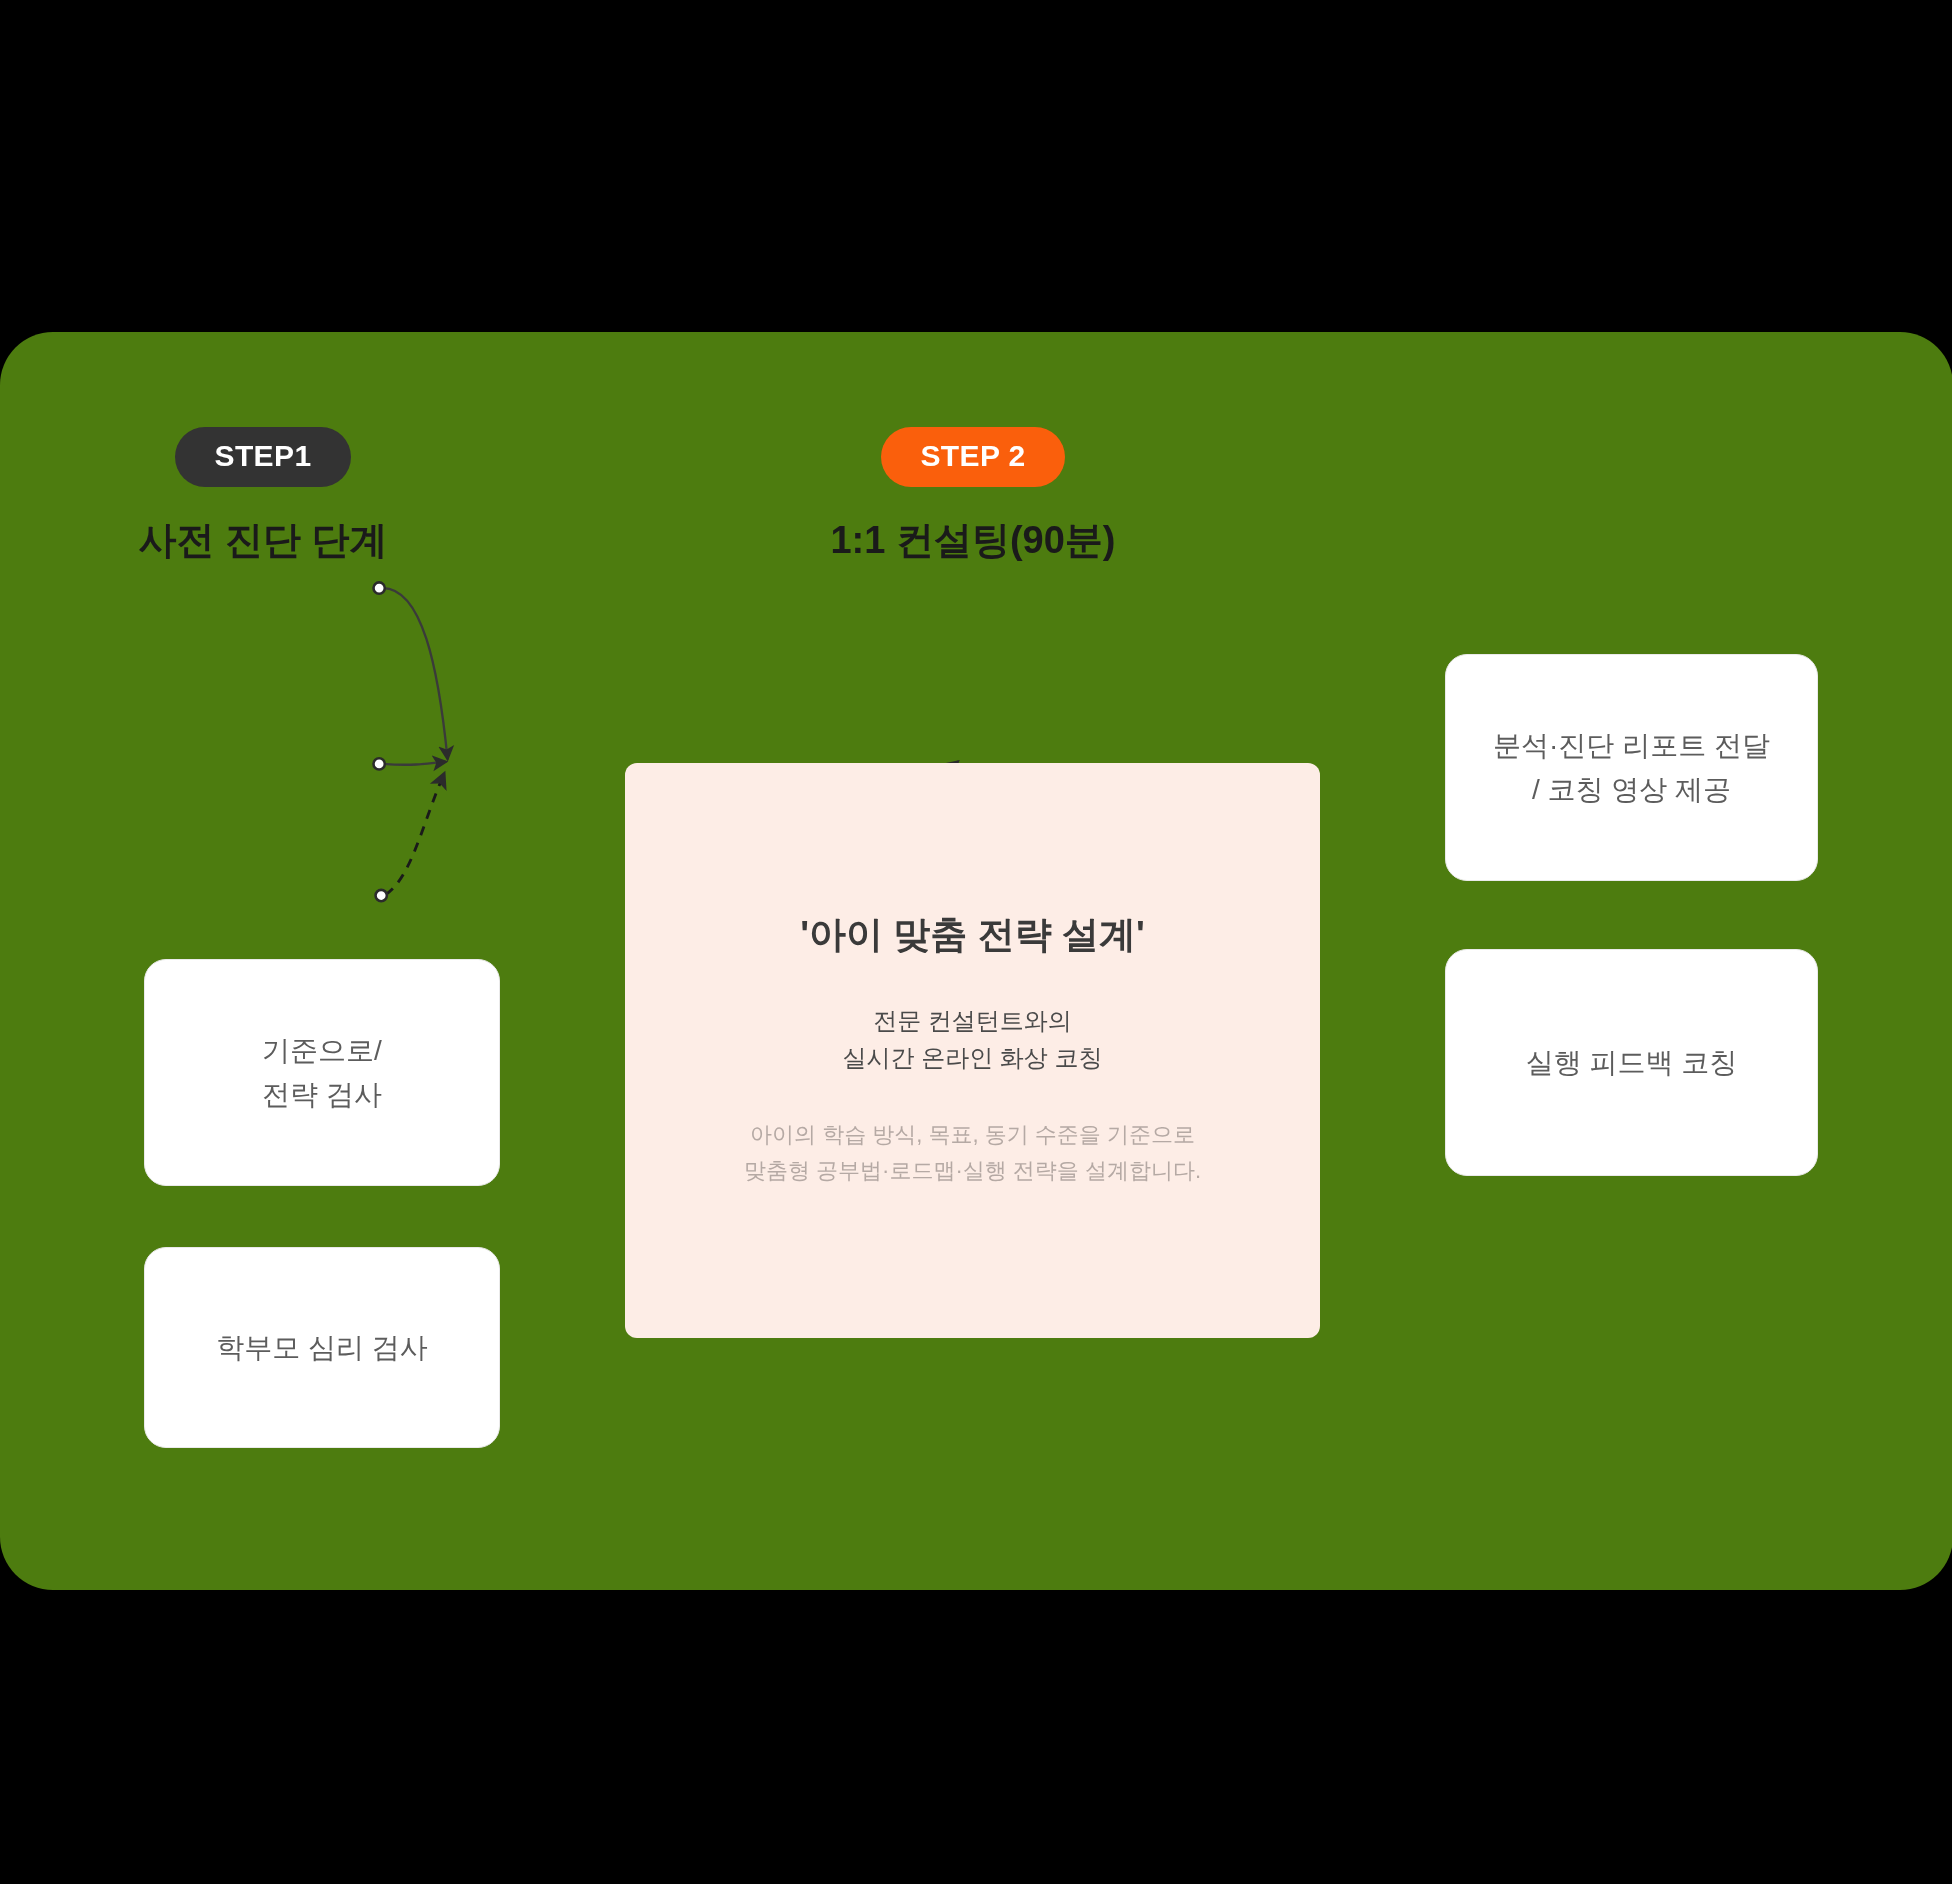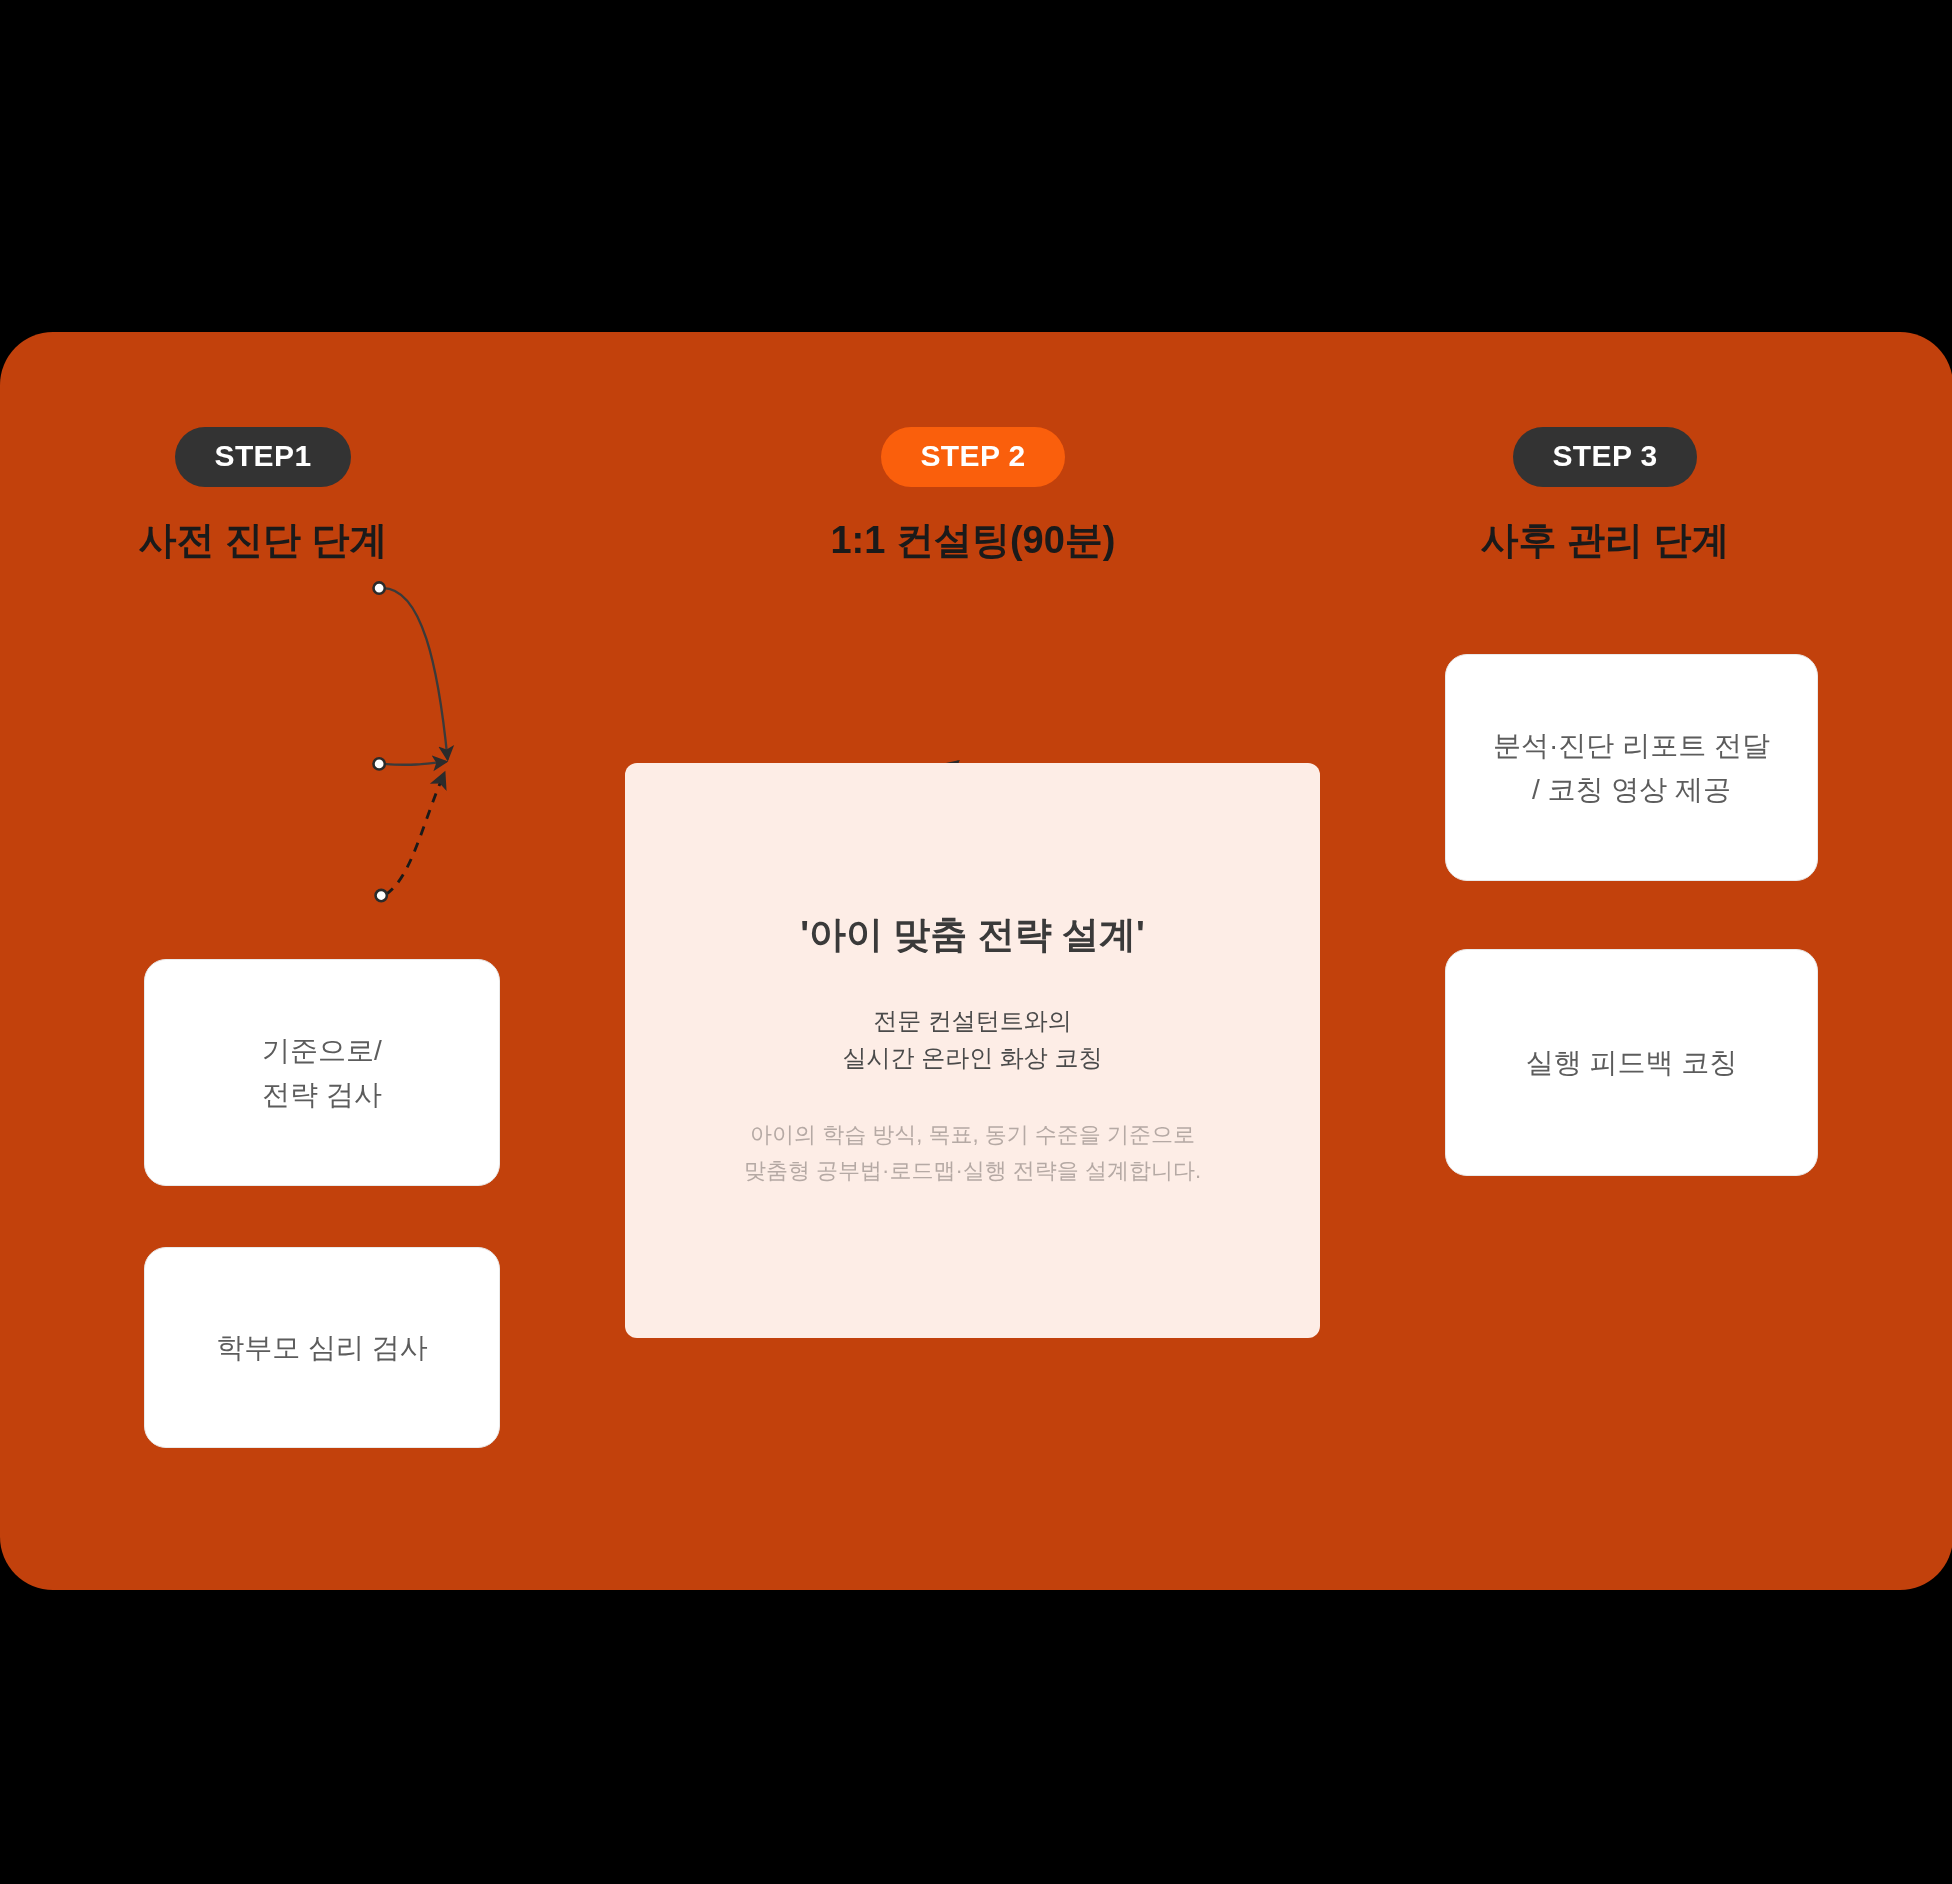--- a/index.html
+++ b/index.html
@@ -19,21 +19,21 @@
     background: #000000;
   }
 
   
   #panel {
     position: absolute;
     left: 0px;
     top: 332px;
     width: 1953px;
     height: 1258px;
-    background: #c2410c;
+    background: #4d7c0f;
     border-radius: 53px;
     overflow: hidden;
   }
 
   
   .step-col {
     position: absolute;
     text-align: center;
   }
   .step-col.c1 { left: 85px;  top: 95px; width: 356px; }
@@ -169,24 +169,20 @@
     <div class="step-col c1">
       <div class="step-badge">STEP1</div>
       <div class="step-title">사전 진단 단계</div>
     </div>
 
     <div class="step-col c2">
       <div class="step-badge accent">STEP 2</div>
       <div class="step-title">1:1 컨설팅(90분)</div>
     </div>
 
-    <div class="step-col c3">
-      <div class="step-badge">STEP 3</div>
-      <div class="step-title">사후 관리 단계</div>
-    </div>
 
     <div id="connectors-wrap" style="position:absolute;left:0;top:0;width:1953px;height:1258px;">
 
       <svg id="connectors" viewBox="0 0 2304 1484" width="1953" height="1258">
         <defs>
           <marker id="ah" viewBox="0 0 12 12" refX="9" refY="6" markerWidth="7.5" markerHeight="7.5" orient="auto-start-reverse">
             <path d="M 0 0.5 L 11 6 L 0 11.5 L 2.6 6 Z" class="arrow-head"></path>
           </marker>
           <marker id="ahd" viewBox="0 0 12 12" refX="8" refY="6" markerWidth="7" markerHeight="7" orient="auto-start-reverse">
             <path d="M 0 0.5 L 11 6 L 0 11.5 L 2.6 6 Z" class="arrow-head"></path>

